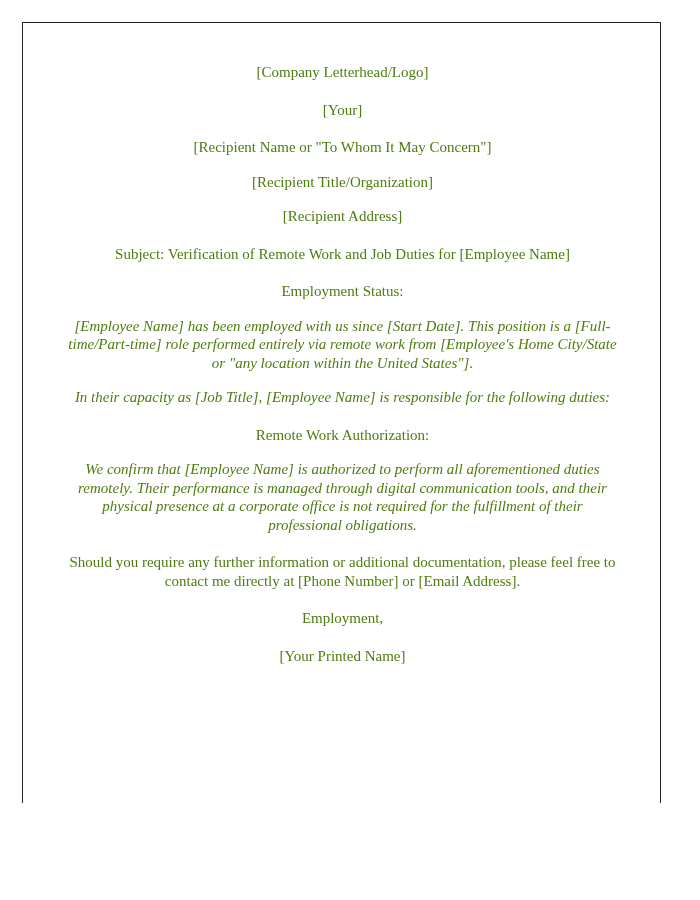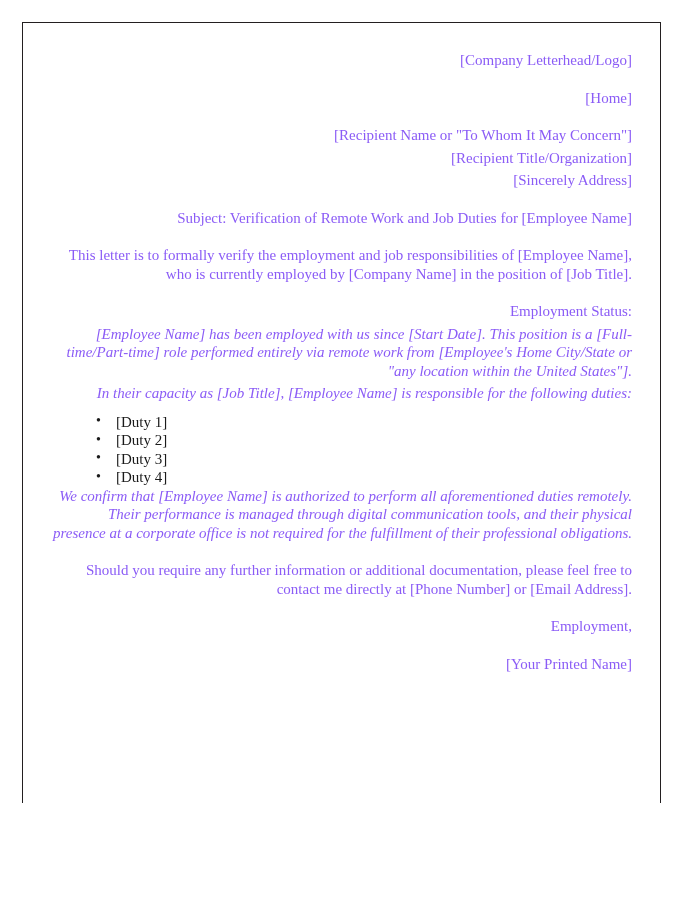--- a/index.html
+++ b/index.html
@@ -36,23 +36,23 @@
     top: 24px;
     width: 587px;          
   }
 
   .line,
   .para,
   .heading,
   .block-line {
     font-size: 15px;
     line-height: 18.5px;
-    color: #8b5cf6;
-    margin: 4px;
-    text-align: right;
+    color: #4d7c0f;
+    margin: 16px;
+    text-align: center;
     white-space: normal;
   }
 
   .heading {
     font-weight: normal;
   }
 
   
   .gap-lg { margin-top: 19px; }
   .gap-sm { margin-top: 0px; font-style: italic; }
@@ -82,45 +82,39 @@
   }
 </style>
 </head>
 <body>
 
 <div id="page-sheet">
   <div id="letter-body">
 
     <p class="line">[Company Letterhead/Logo]</p>
 
-    <p class="line gap-lg">[Home]</p>
+    <p class="line gap-lg">[Your]</p>
 
     <div class="addr-block gap-lg">
       <p class="block-line">[Recipient Name or "To Whom It May Concern"]</p>
       <p class="block-line">[Recipient Title/Organization]</p>
-      <p class="block-line">[Sincerely Address]</p>
+      <p class="block-line">[Recipient Address]</p>
     </div>
 
     <p class="heading gap-lg">Subject: Verification of Remote Work and Job Duties for [Employee Name]</p>
 
 
-    <p class="para gap-lg">This letter is to formally verify the employment and job responsibilities of [Employee Name], who is currently employed by [Company Name] in the position of [Job Title].</p>
 
     <p class="heading gap-lg">Employment Status:</p>
     <p class="para gap-sm">[Employee Name] has been employed with us since [Start Date]. This position is a [Full-time/Part-time] role performed entirely via remote work from [Employee's Home City/State or "any location within the United States"].</p>
 
     <p class="para gap-sm">In their capacity as [Job Title], [Employee Name] is responsible for the following duties:</p>
 
-    <ul class="duties">
-      <li>[Duty 1]</li>
-      <li>[Duty 2]</li>
-      <li>[Duty 3]</li>
-      <li>[Duty 4]</li>
-    </ul>
 
+    <p class="heading gap-lg">Remote Work Authorization:</p>
     <p class="para gap-sm">We confirm that [Employee Name] is authorized to perform all aforementioned duties remotely. Their performance is managed through digital communication tools, and their physical presence at a corporate office is not required for the fulfillment of their professional obligations.</p>
 
     <p class="para gap-lg">Should you require any further information or additional documentation, please feel free to contact me directly at [Phone Number] or [Email Address].</p>
 
     <p class="line gap-lg">Employment,</p>
 
 
     <div class="addr-block gap-lg">
       <p class="block-line">[Your Printed Name]</p>
 

